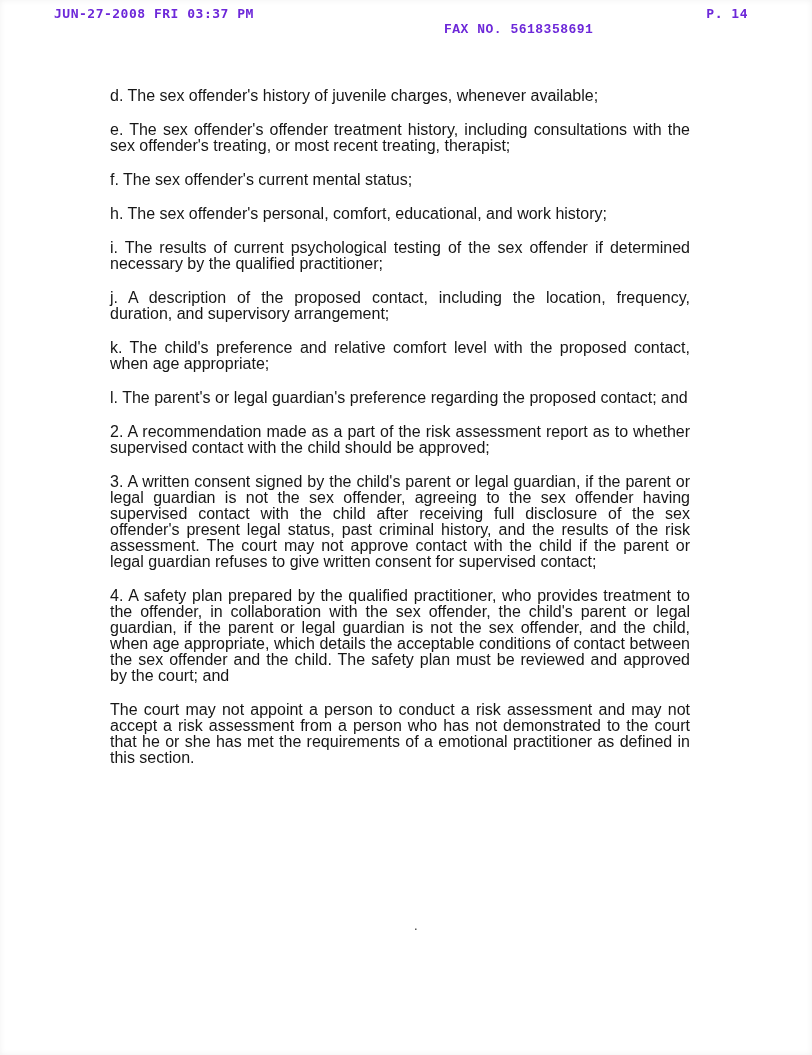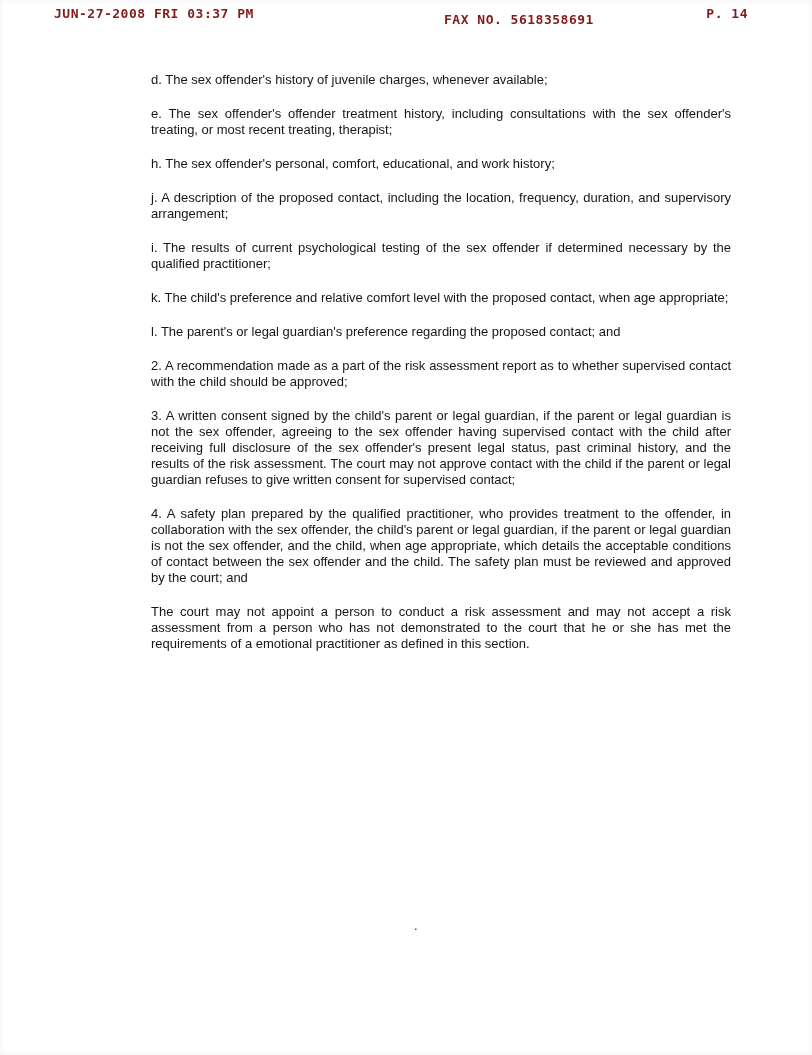--- a/index.html
+++ b/index.html
@@ -19,36 +19,35 @@
   }
   .fax-header {
     position: absolute;
     top: 4px;
     left: 0;
     width: 812px;
     height: 22px;
     font-family: "DejaVu Sans Mono", monospace;
     font-weight: bold;
     font-size: 13px;
-    color: #7f1d1d;
+    color: #6d28d9;
     letter-spacing: 0.5px;
   }
   .fax-header .timestamp { position: absolute; left: 54px; top: 2px; }
-  .fax-header .faxno     { position: absolute; left: 444px; top: 8px; }
+  .fax-header .faxno     { position: absolute; left: 444px; top: 18px; font-family: Liberation Mono, monospace; }
   .fax-header .pageno    { position: absolute; right: 64px; top: 2px; }
 
   .doc {
     position: absolute;
     left: 110px;
-    top: 72px;
+    top: 88px;
     width: 580px;
-    font-size: 13px;
+    font-size: 16px;
     line-height: 16px;
     color: #161616;
-    margin-left: 41px;
   }
   .doc p {
     margin: 0 0 18px 0;
     text-align: justify;
     text-justify: inter-word;
   }
   .doc p.single { text-align: left; }
 
   .stray-mark {
     position: absolute;
@@ -66,23 +65,24 @@
 
   <div class="fax-header">
     <span class="timestamp">JUN-27-2008 FRI 03:37 PM</span>
     <span class="faxno">FAX NO. 5618358691</span>
     <span class="pageno">P. 14</span>
   </div>
 
   <div class="doc">
     <p class="single">d.  The sex offender's history of juvenile charges, whenever available;</p>
     <p>e.  The sex offender's offender treatment history, including consultations with the sex offender's treating, or most recent treating, therapist;</p>
+    <p class="single">f.  The sex offender's current mental status;</p>
     <p class="single">h.  The sex offender's personal, comfort, educational, and work history;</p>
+    <p>i.  The results of current psychological testing of the sex offender if determined necessary by the qualified practitioner;</p>
     <p>j.  A description of the proposed contact, including the location, frequency, duration, and supervisory arrangement;</p>
-    <p>i.  The results of current psychological testing of the sex offender if determined necessary by the qualified practitioner;</p>
     <p>k.  The child's preference and relative comfort level with the proposed contact, when age appropriate;</p>
     <p class="single">l.  The parent's or legal guardian's preference regarding the proposed contact; and</p>
     <p>2.  A recommendation made as a part of the risk assessment report as to whether supervised contact with the child should be approved;</p>
     <p>3.  A written consent signed by the child's parent or legal guardian, if the parent or legal guardian is not the sex offender, agreeing to the sex offender having supervised contact with the child after receiving full disclosure of the sex offender's present legal status, past criminal history, and the results of the risk assessment. The court may not approve contact with the child if the parent or legal guardian refuses to give written consent for supervised contact;</p>
     <p>4.  A safety plan prepared by the qualified practitioner, who provides treatment to the offender, in collaboration with the sex offender, the child's parent or legal guardian, if the parent or legal guardian is not the sex offender, and the child, when age appropriate, which details the acceptable conditions of contact between the sex offender and the child. The safety plan must be reviewed and approved by the court; and</p>
     <p>The court may not appoint a person to conduct a risk assessment and may not accept a risk assessment from a person who has not demonstrated to the court that he or she has met the requirements of a emotional practitioner as defined in this section.</p>
   </div>
 
   <span class="stray-mark">.</span>
 

